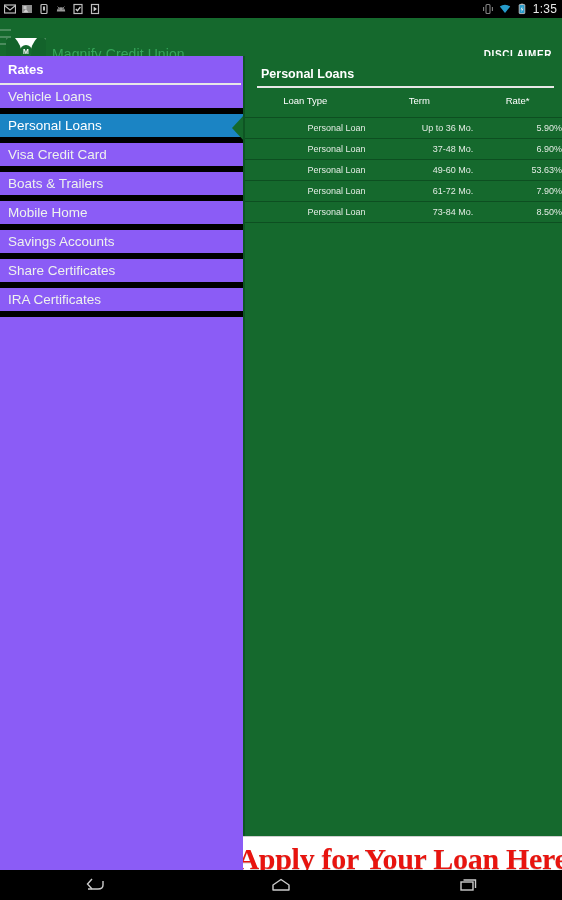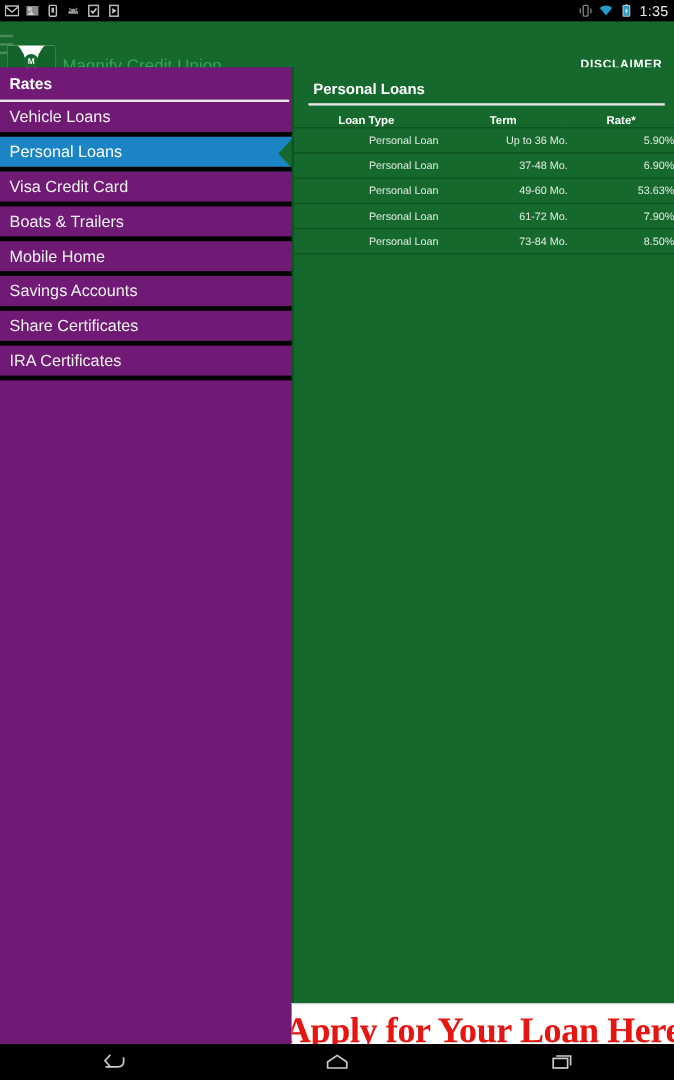--- a/index.html
+++ b/index.html
@@ -73,31 +73,31 @@
     font-size:14px; color:#36a65a; letter-spacing:.1px;
   }
   .disclaimer {
     position:absolute; right:10px; top:31px;
     font-size:10px; font-weight:bold; color:#ffffff; letter-spacing:.6px;
   }
 
   
   .sidebar {
     position:absolute; left:0; top:56px; width:245px; bottom:30px;
-    background:#701a75;
+    background:#8b5cf6;
   }
   .sidebar-title {
     height:27px; display:flex; align-items:center; padding-left:8px;
     color:#ffffff; font-size:13px; font-weight:bold;
   }
   .sidebar-rule { height:2px; background:#e7e7e7; margin:0 4px 0 0; }
   .nav-item {
     position:relative; height:29px; display:flex; align-items:center;
     padding-left:8px; color:#eef2ee; font-size:13.5px;
-    border-bottom:4px solid #000000; cursor:pointer;
+    border-bottom:6px solid #000000; cursor:pointer;
   }
   .nav-item.selected { background:#1b84c4; color:#ffffff; }
   .nav-item.selected::after {
     content:""; position:absolute; right:-12px; top:0;
     width:0; height:0;
     border-top:14.5px solid transparent;
     border-bottom:14.5px solid transparent;
     border-left:12px solid #1b84c4;
   }
   .nav-item.selected .notch {
@@ -116,22 +116,22 @@
   .content {
     position:absolute; left:245px; top:56px; right:0; bottom:30px;
     background:#15692d;
   }
   .content-title {
     padding:11px 0 5px 16px; color:#ffffff; font-size:12.5px; font-weight:bold;
   }
   .content-rule { height:2px; background:#e7e7e7; margin:0 8px 0 12px; }
   table.rates { width:100%; border-collapse:collapse; margin-top:2px; }
   table.rates th {
-    font-size:9.5px; font-weight:bold; color:#ffffff;
-    padding:5px 0 0 0; 
+    font-size:9.5px; font-weight:normal; color:#ffffff;
+    padding:5px 0 11px 0; 
     border-bottom:1px solid #0d4f21;
   }
   table.rates td {
     font-size:9px; color:#e3ece4; text-align:right;
     padding:5px 0 5px 0;
     border-bottom:1px solid #0d4f21;
   }
   table.rates th.c1, table.rates td.c1 { width:38%; }
   table.rates th.c2, table.rates td.c2 { width:34%; }
   table.rates th.c3, table.rates td.c3 { width:28%; }

